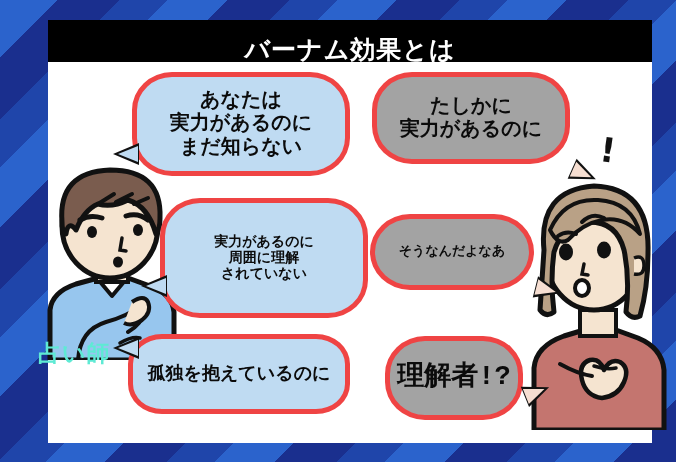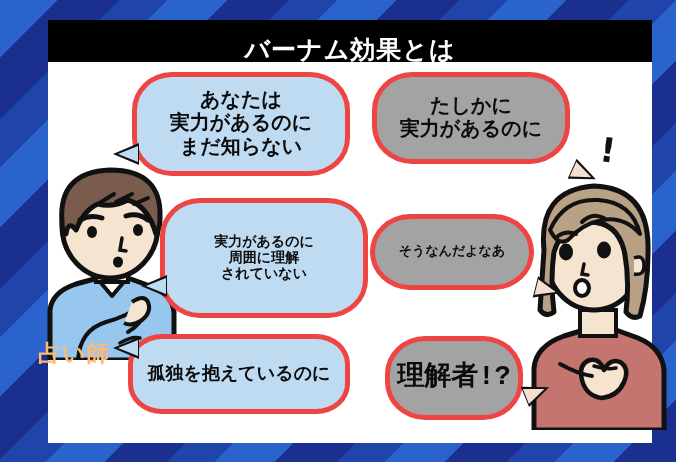--- a/index.html
+++ b/index.html
@@ -78,21 +78,21 @@
     position:absolute;top:-8px;left:-25px;width:0;height:0;
     border-top:8px solid transparent;
     border-bottom:8px solid transparent;
     border-left:20px solid #f6ded1;
   }
 
   
   .char{position:absolute;}
   .label-fortune{
     position:absolute;left:38px;top:338px;
-    font-size:23px;font-weight:bold;color:#fdba74;
+    font-size:23px;font-weight:bold;color:#5eead4;
     letter-spacing:1px;
     font-family:"DejaVu Sans","Liberation Sans",sans-serif;
   }
   .excl{
     position:absolute;left:600px;top:130px;
     font-size:34px;font-weight:bold;color:#111;
     font-family:"DejaVu Sans","Liberation Sans",sans-serif;
     transform:rotate(8deg);
   }
 </style>

